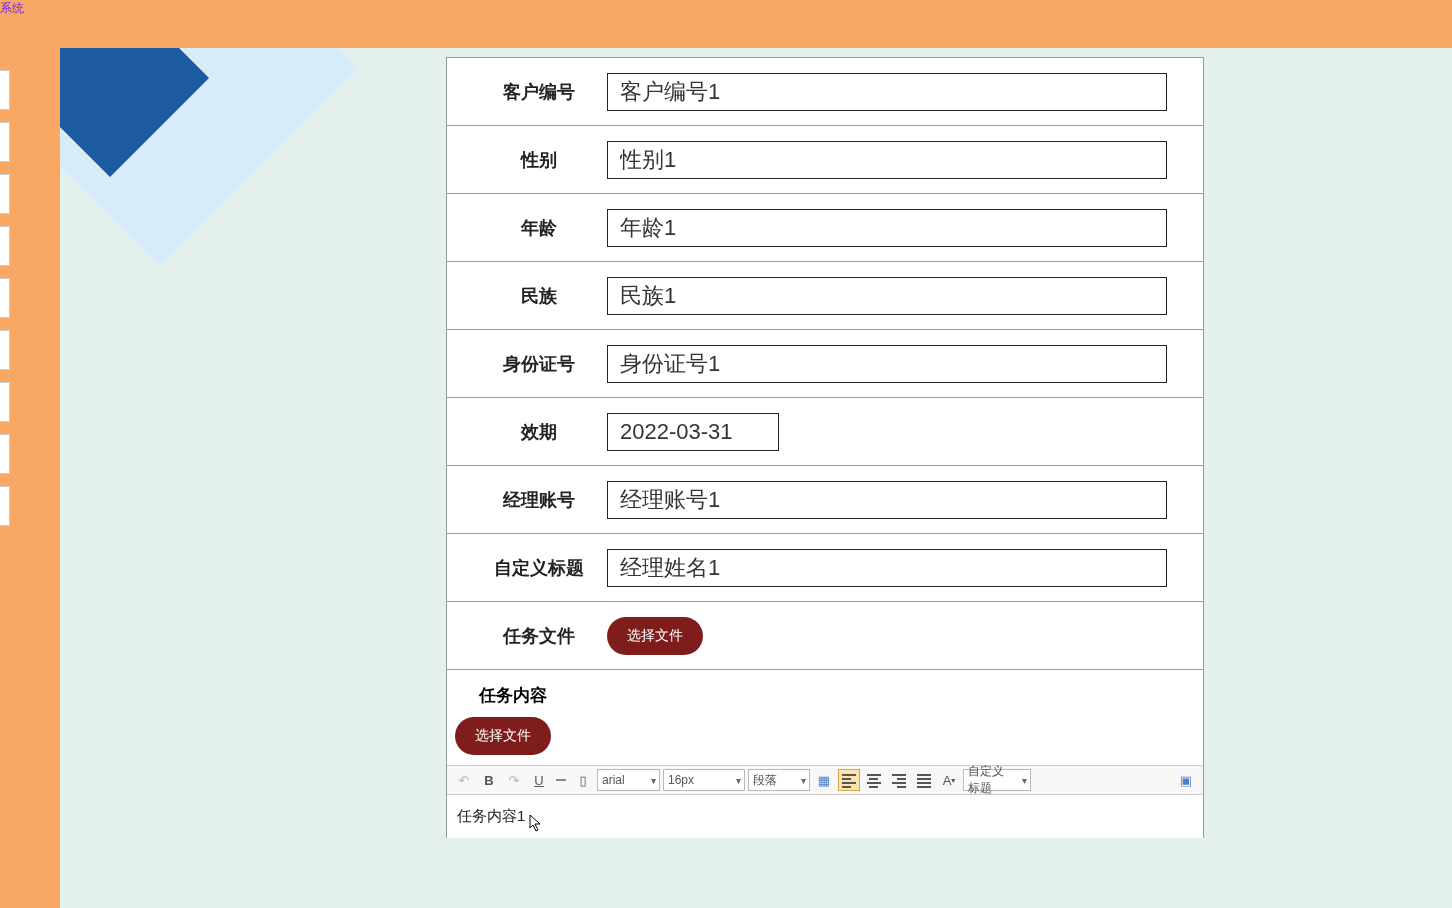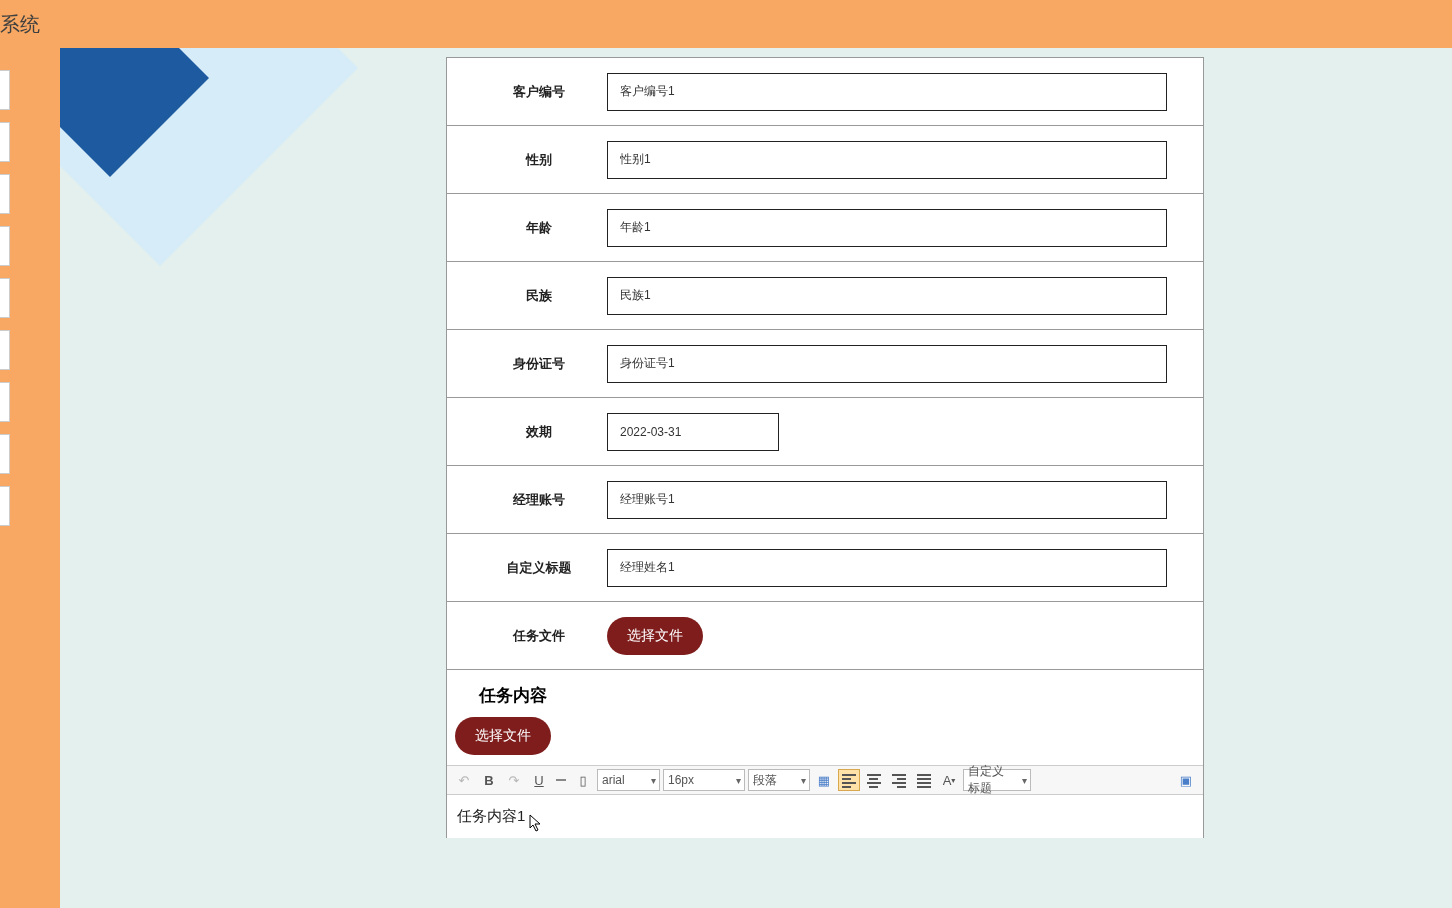--- a/index.html
+++ b/index.html
@@ -9,24 +9,23 @@
       width: 1452px;
       height: 908px;
       overflow: hidden;
       position: relative;
     }
     .header {
       background: #f8a862;
       height: 48px;
       width: 100%;
       display: flex;
-      align-items: center;
       padding-left: 0;
-      color: #404040;
-      font-size: 20px;
+      color: #6d28d9;
+      font-size: 12px;
     }
     .sidebar-stripe {
       position: absolute;
       top: 48px;
       left: 0;
       width: 60px;
       height: 860px;
       background: #f8a862;
     }
     .sidebar-items {
@@ -80,30 +79,30 @@
     .form-row {
       display: flex;
       align-items: center;
       border-bottom: 1px solid #999;
       padding: 14px 32px;
       min-height: 68px;
     }
     .form-label {
       width: 120px;
       font-weight: bold;
-      font-size: 13px;
+      font-size: 18px;
       color: #222;
       text-align: center;
     }
     .form-input {
       flex: 1;
       height: 38px;
       border: 1px solid #222;
       padding: 0 12px;
-      font-size: 12px;
+      font-size: 22px;
       color: #333;
       outline: none;
       margin-left: 8px;
       max-width: 560px;
     }
     .form-input-short {
       width: 172px;
       flex: 0 0 172px;
     }
     .btn-orange {

